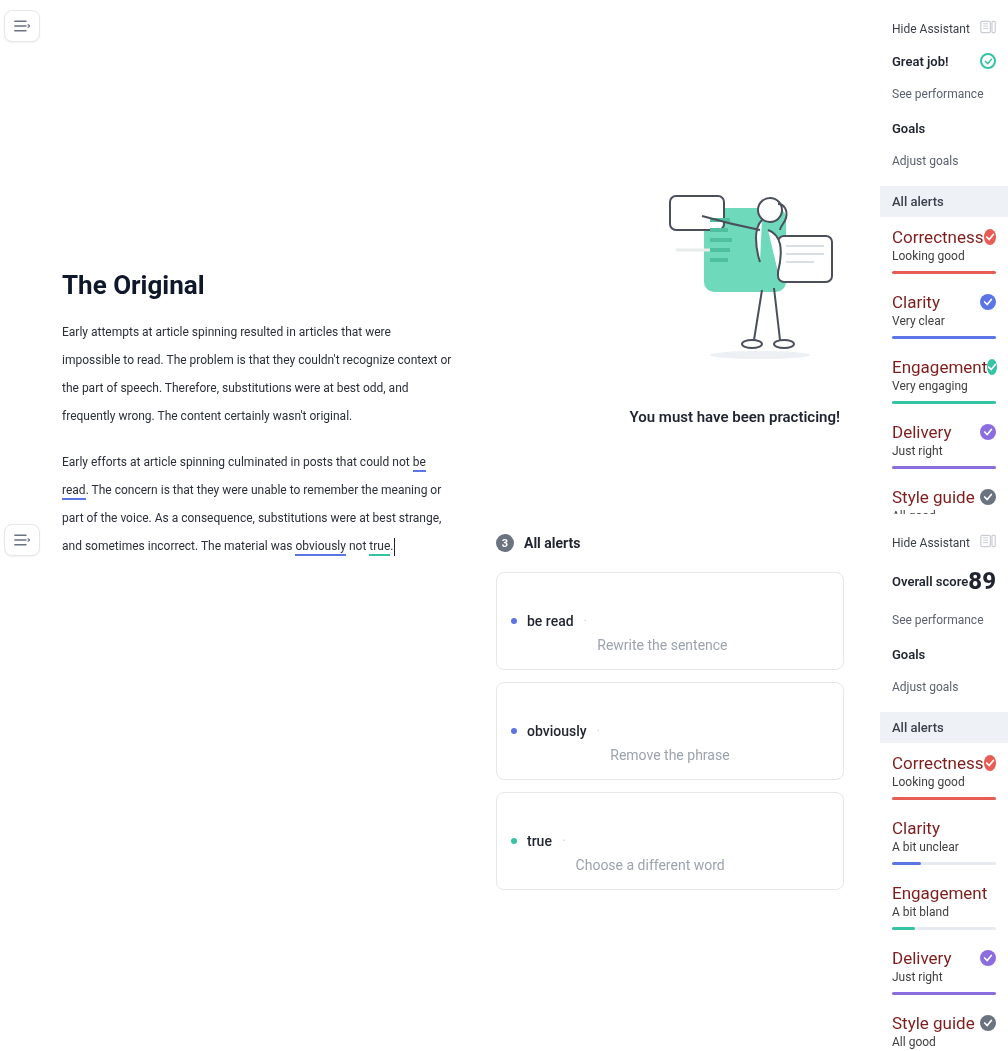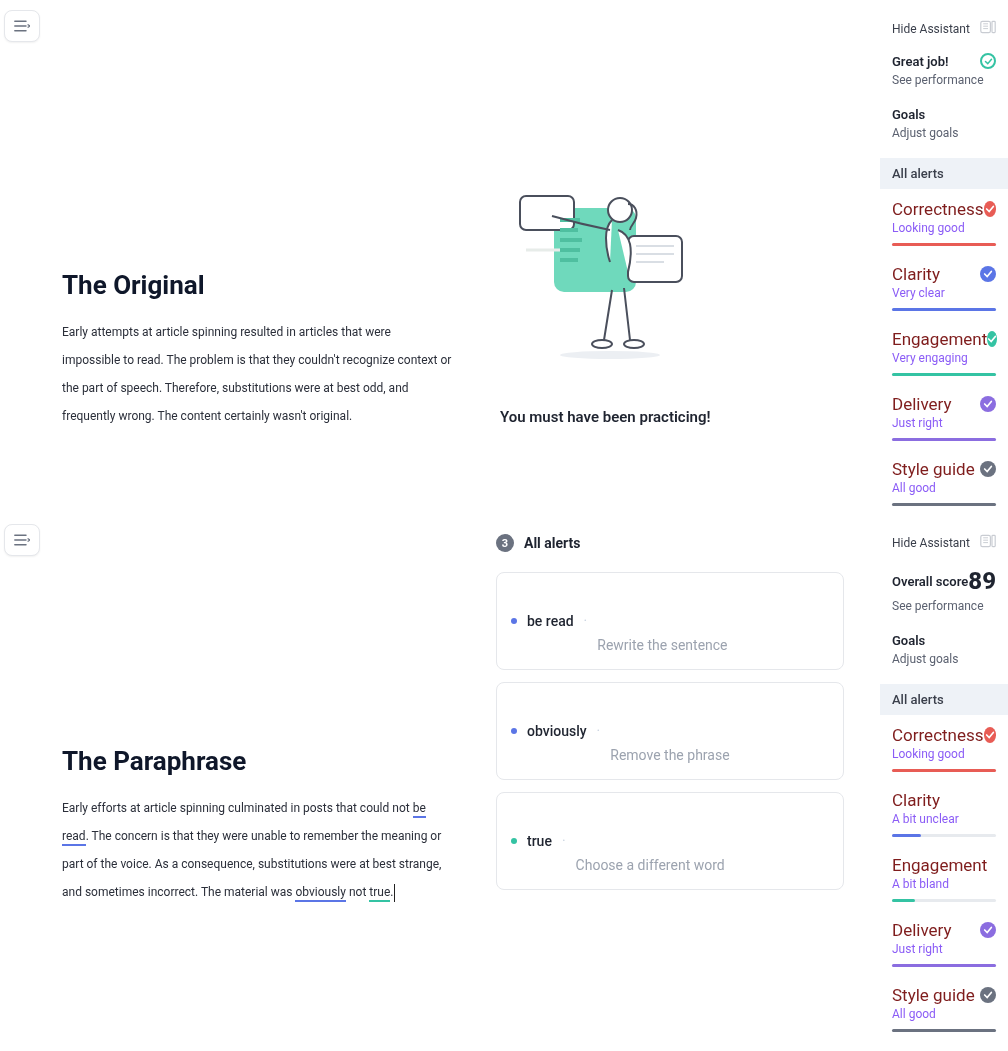--- a/index.html
+++ b/index.html
@@ -55,21 +55,21 @@
   padding-bottom: 1px;
 }
 .u-blue { border-color: #5b75e6; }
 .u-teal { border-color: #34c3a3; }
 
 .center-panel {
   position: absolute;
   left: 500px;
   top: 190px;
   width: 340px;
-  text-align: left;
+  text-align: right;
 }
 .praise {
   margin-top: 44px;
   font-size: 15px;
   font-weight: 600;
 }
 
 .alerts-block {
   position: absolute;
   left: 496px;
@@ -132,37 +132,37 @@
   padding: 20px 12px 8px 12px;
   font-size: 12px;
   color: #3a3f4b;
 }
 .hide-icon { width: 16px; height: 14px; opacity: 0.55; }
 
 .perf-row { padding: 8px 12px 12px 12px; }
 .perf-top { display: flex; justify-content: space-between; align-items: center; }
 .perf-title { font-size: 13px; font-weight: 600; }
 .perf-score { font-size: 24px; font-weight: 800; }
-.perf-sub { font-size: 12px; color: #5b6170; margin-top: 4px; }
+.perf-sub { font-size: 12px; color: #5b6170; margin-top: 18px; }
 
 .goals-row { padding: 8px 12px 18px 12px; }
 
 .section-allalerts {
   background: #eef2f7;
   padding: 8px 12px;
   font-size: 13px;
   font-weight: 500;
   color: #3a3f4b;
 }
 .cat {
   padding: 10px 12px 8px 12px;
 }
 .cat-top { display: flex; justify-content: space-between; align-items: center; }
 .cat-name { font-size: 17px; font-weight: 400; color: #7f1d1d; }
-.cat-sub { font-size: 12px; color: #8b5cf6; margin-top: 2px; }
+.cat-sub { font-size: 12px; color: #404040; margin-top: 2px; }
 .cat-bar { height: 3px; border-radius: 2px; margin-top: 8px; background: #e7eaee; position: relative; }
 .cat-fill { position: absolute; left: 0; top: 0; height: 3px; border-radius: 2px; }
 .fill-red { background: #e85c55; width: 100%; }
 .fill-blue { background: #5b75e6; width: 100%; }
 .fill-blue-30 { background: #5b75e6; width: 28%; }
 .fill-teal { background: #34c3a3; width: 100%; }
 .fill-teal-25 { background: #34c3a3; width: 22%; }
 .fill-purple { background: #8b6de0; width: 100%; }
 .fill-gray { background: #6b7280; width: 100%; }
 
@@ -198,21 +198,20 @@
   <svg viewBox="0 0 20 16">
       <path d="M1 2h14M1 8h14M1 14h14" stroke="#6b7280" stroke-width="1.8" stroke-linecap="round"></path>
       <path d="M17 6l3 2-3 2" stroke="#6b7280" stroke-width="1.5" fill="none"></path>
     </svg>
 </div>
 
 <div class="left-col">
   <h2 class="title title-1">The Original</h2>
   <p class="para">Early attempts at article spinning resulted in articles that were impossible to read. The problem is that they couldn't recognize context or the part of speech. Therefore, substitutions were at best odd, and frequently wrong. The content certainly wasn't original.</p>
 
-  <h2 class="title title-2">The Paraphrase</h2>
   <p class="para"><span>Early efforts at article spinning culminated in posts that could not </span><span class="underline u-blue">be read</span><span>. The concern is that they were unable to remember the meaning or part of the voice. As a consequence, substitutions were at best strange, and sometimes incorrect. The material was </span><span class="underline u-blue">obviously</span><span> not </span><span class="underline u-teal">true</span><span>.</span><span class="cursor-bar"></span></p>
 </div>
 
 <div class="center-panel">
   <svg width="190" height="170" viewBox="0 0 190 170">
     <rect x="54" y="18" width="82" height="84" rx="10" fill="#6fd9bc"></rect>
     <rect x="20" y="6" width="54" height="34" rx="6" fill="#fff" stroke="#4a4f5c" stroke-width="2"></rect>
     <path d="M26 60h46" stroke="#e7ece9" stroke-width="3"></path>
     <rect x="128" y="46" width="54" height="46" rx="6" fill="#fff" stroke="#4a4f5c" stroke-width="2"></rect>
     <path d="M136 56h38M136 64h38M136 72h28" stroke="#d9dee4" stroke-width="2"></path>

